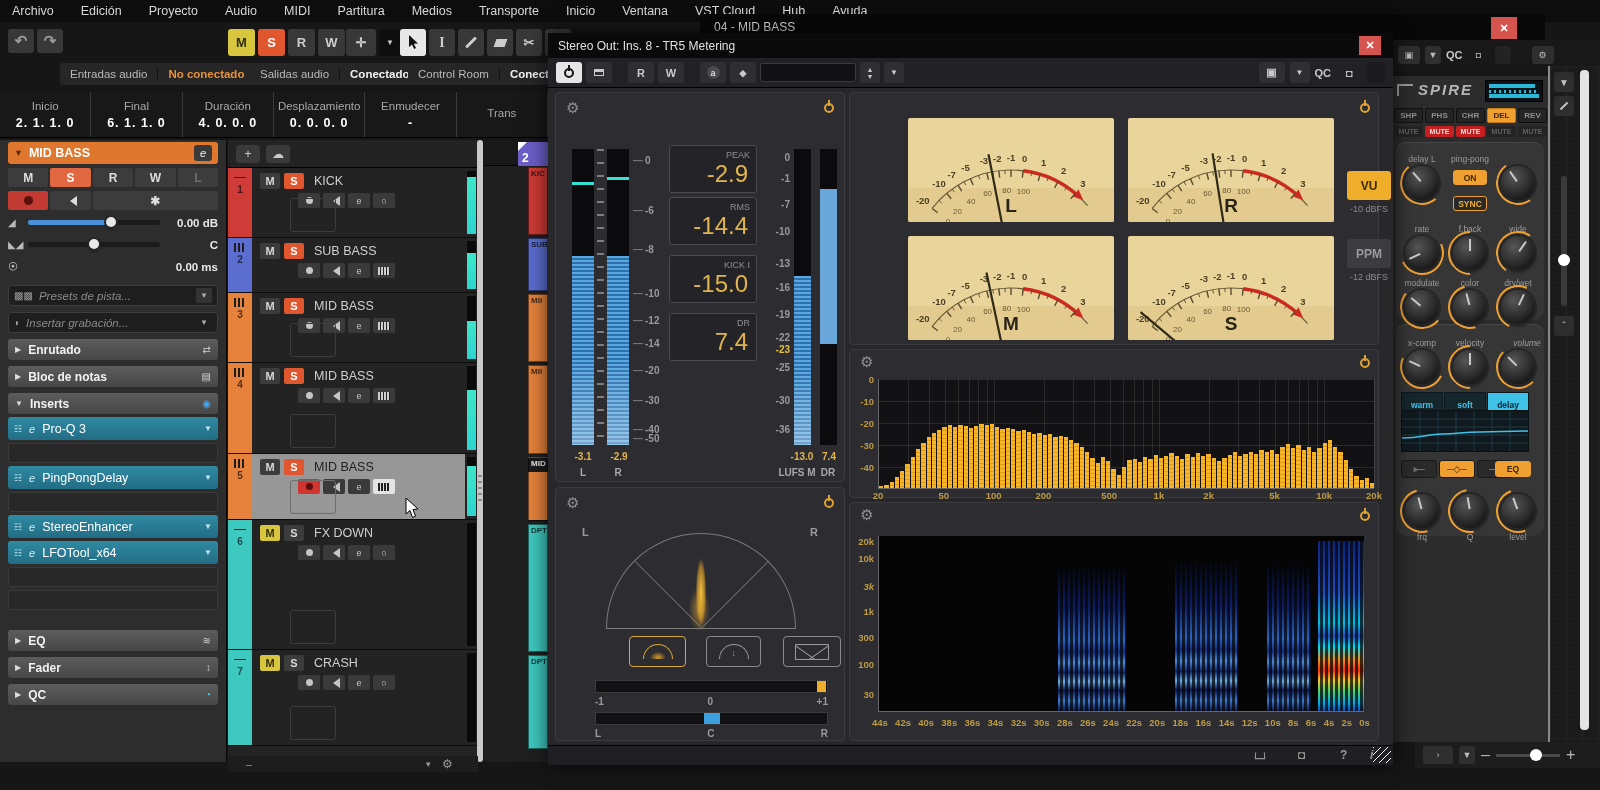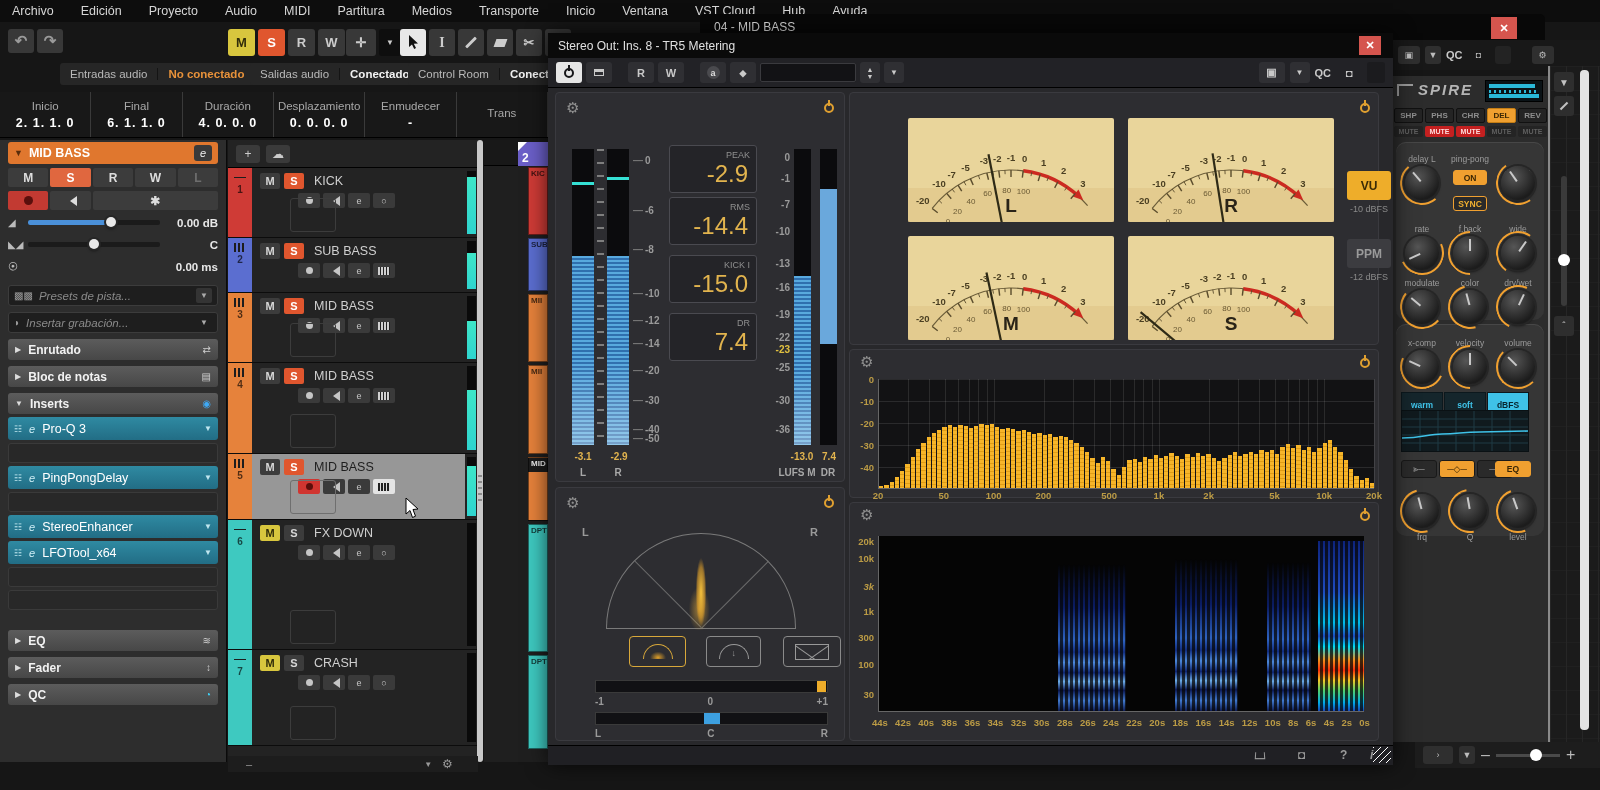--- a/index.html
+++ b/index.html
@@ -783,29 +783,29 @@
         <div class="klabel" style="left: 8px; top: 262px;">x-comp</div>
         <div class="knob" style="left: 14px; top: 274px;">
           <div class="arc" style="transform: rotate(-110deg);"></div>
           <div class="ptr" style="transform: rotate(-65deg);"></div>
         </div>
         <div class="klabel" style="left: 56px; top: 262px;">velocity</div>
         <div class="knob" style="left: 62px; top: 274px;">
           <div class="arc" style="transform: rotate(-45deg);"></div>
           <div class="ptr" style="transform: rotate(0deg);"></div>
         </div>
-        <div class="klabel" style="left: 104px; top: 262px;">volume</div>
+        <div class="klabel" style="left: 113px; top: 262px; font-style: italic;">volume</div>
         <div class="knob" style="left: 110px; top: 274px;">
           <div class="arc" style="transform: rotate(-90deg);"></div>
           <div class="ptr" style="transform: rotate(-45deg);"></div>
         </div>
         <div style="position: absolute; left: 10px; top: 316px; display: flex; gap: 1px;">
           <div class="shpbtn">warm</div>
           <div class="shpbtn">soft</div>
-          <div class="shpbtn on">dBFS</div>
+          <div class="shpbtn on">delay</div>
         </div>
         <div id="spire-eqgraph" style="top: 334px;"><svg width="126" height="40" viewBox="0 0 126 40">
             <g stroke="#1e3a44" stroke-width="1">
               <line x1="0" y1="8" x2="126" y2="8"></line>
               <line x1="0" y1="16" x2="126" y2="16"></line>
               <line x1="0" y1="24" x2="126" y2="24"></line>
               <line x1="0" y1="32" x2="126" y2="32"></line>
               <line x1="18" y1="0" x2="18" y2="40"></line>
               <line x1="36" y1="0" x2="36" y2="40"></line>
               <line x1="54" y1="0" x2="54" y2="40"></line>

